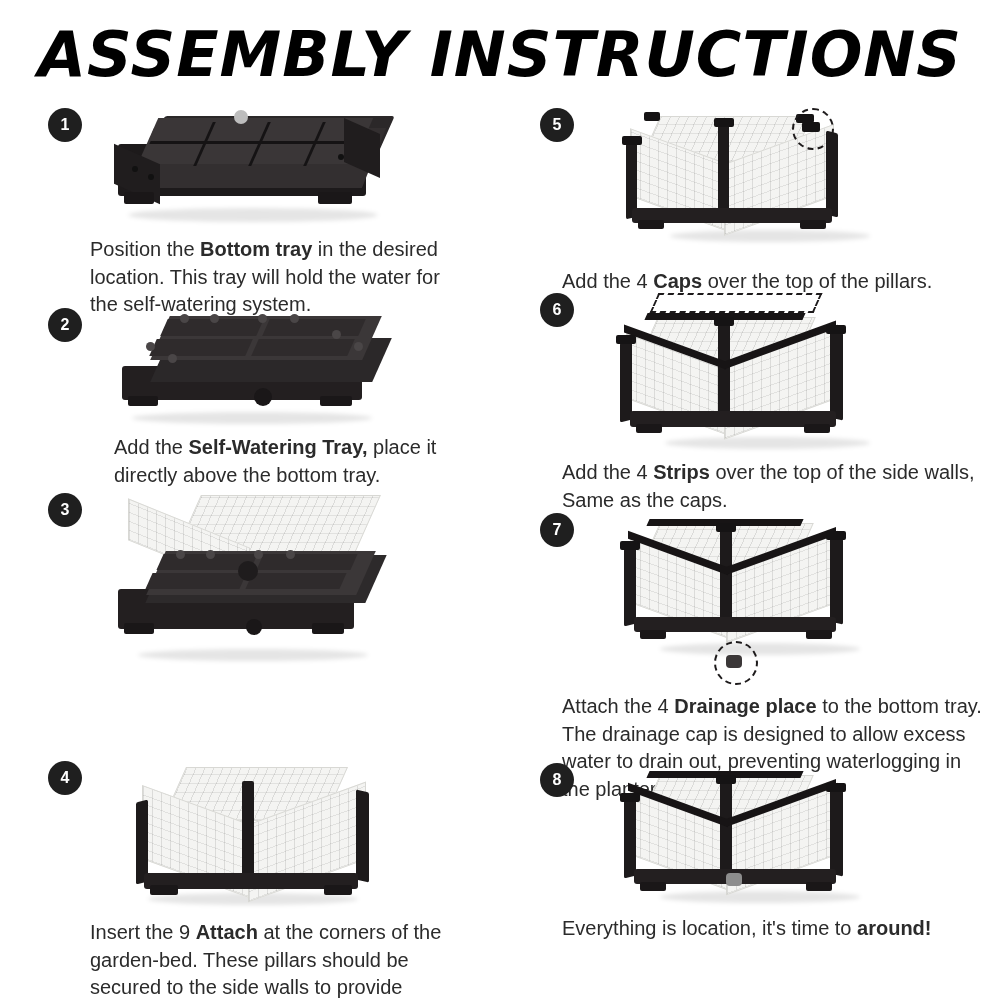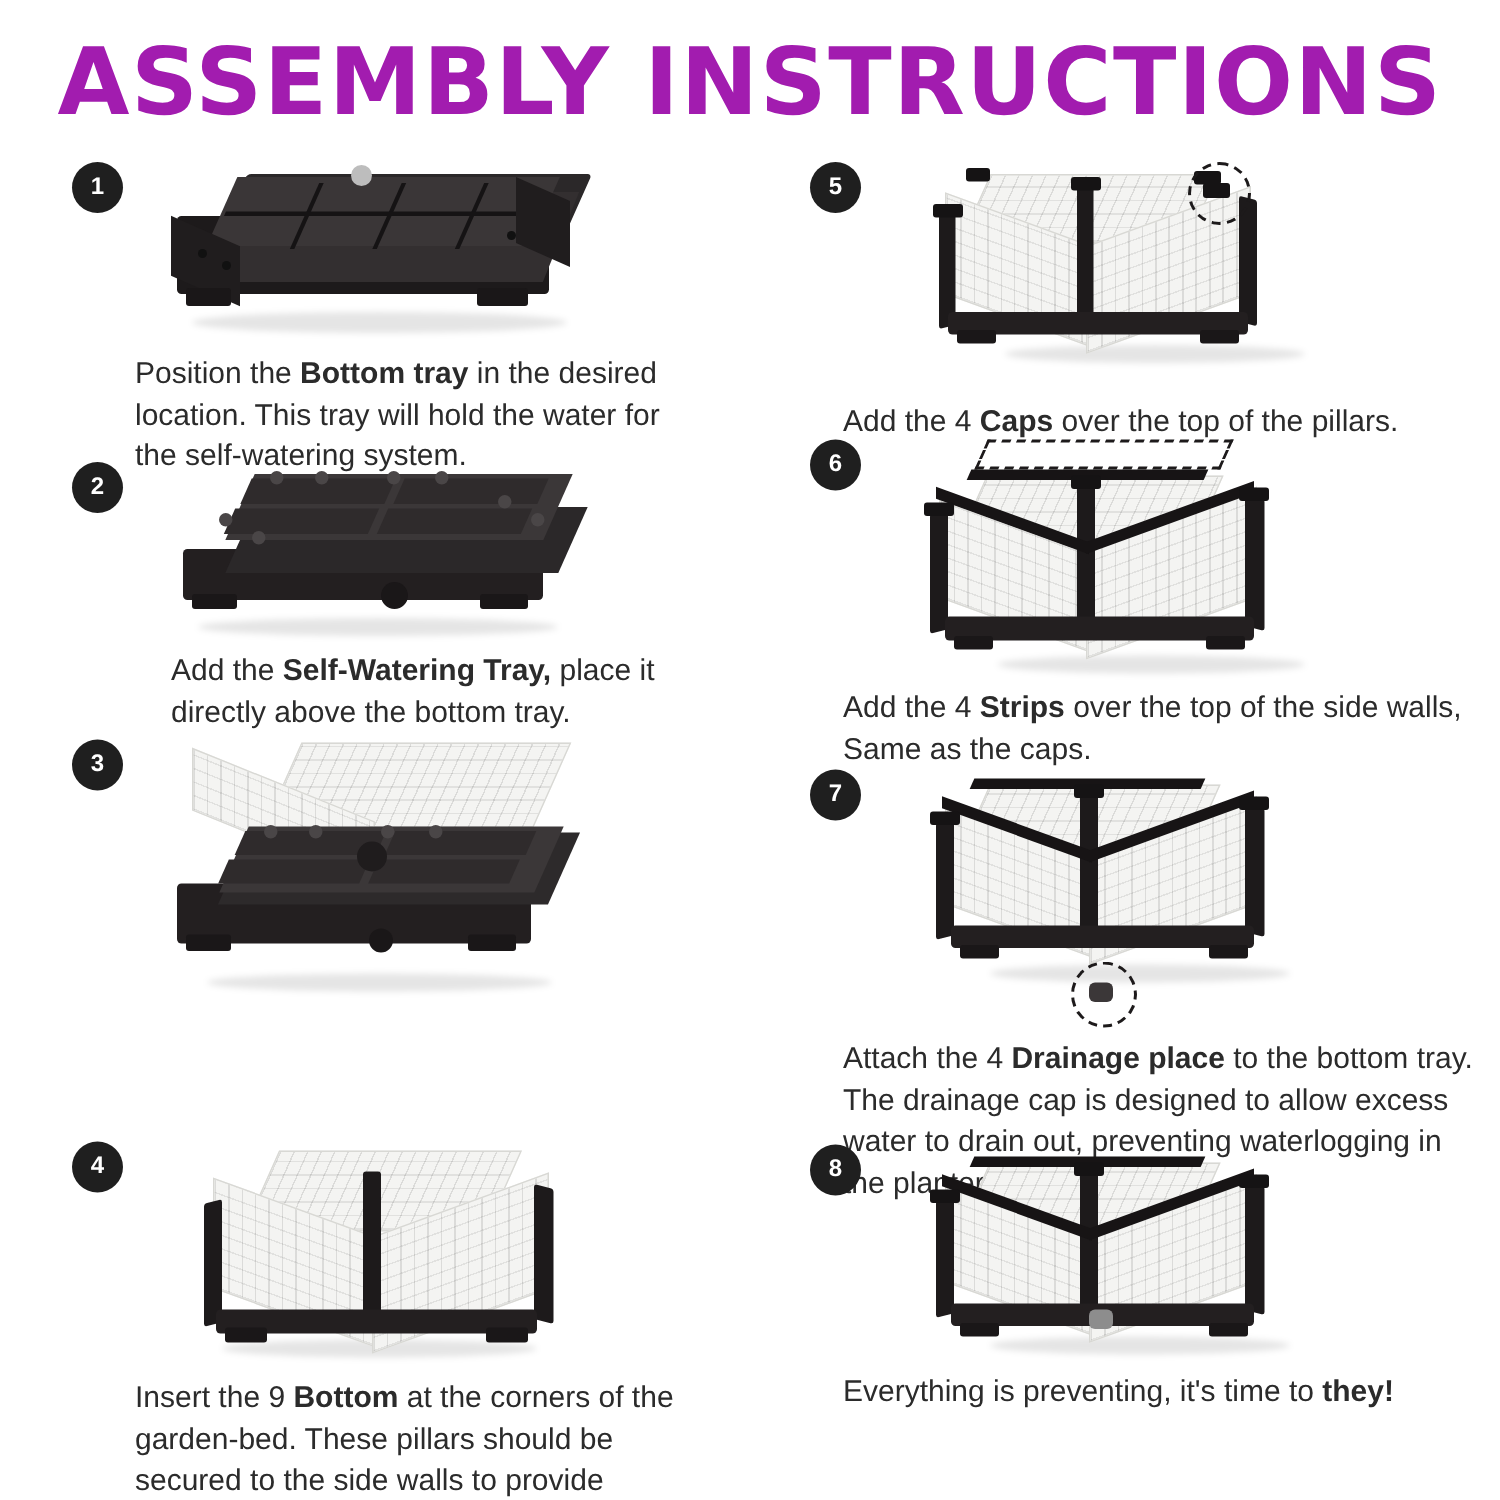--- a/index.html
+++ b/index.html
@@ -105,21 +105,21 @@
     position: absolute;
     background: #3a3536;
     border-radius: 50%;
   }
 </style>
 </head>
 <body>
 
 <div class="page">
 
-  <div class="title" style="color: #a21caf;">ASSEMBLY INSTRUCTIONS</div>
+  <div class="title" style="color: #000000; font-style: italic;">ASSEMBLY INSTRUCTIONS</div>
 
   <div class="col col-left">
 
     <div class="step" style="height:190px;">
       <div class="badge">1</div>
       <div class="art" style="width:300px;height:120px;margin-left:60px;">
         <div class="shadow-ellipse" style="left:20px;top:100px;width:250px;height:14px;"></div>
 
         <div class="blk" style="left:10px;top:36px;width:248px;height:52px;border-radius:3px;"></div>
         <div class="blk" style="left:46px;top:8px;width:230px;height:48px;transform:skewX(-24deg);border-radius:3px;background:#2b2829;"></div>
@@ -218,21 +218,21 @@
         <div class="wall-white" style="left:150px;top:42px;width:116px;height:76px;transform:skewY(-20deg);"></div>
 
         <div class="blk" style="left:38px;top:40px;width:12px;height:82px;transform:skewY(-14deg);background:#1d1a1b;border-radius:2px;"></div>
         <div class="blk" style="left:144px;top:20px;width:12px;height:96px;background:#1d1a1b;border-radius:2px;"></div>
         <div class="blk" style="left:258px;top:30px;width:13px;height:90px;transform:skewY(14deg);background:#1d1a1b;border-radius:2px;"></div>
 
         <div class="blk" style="left:46px;top:112px;width:214px;height:16px;background:#231f20;border-radius:3px;"></div>
         <div class="blk" style="left:52px;top:124px;width:28px;height:10px;background:#1a1718;border-radius:2px;"></div>
         <div class="blk" style="left:226px;top:124px;width:28px;height:10px;background:#1a1718;border-radius:2px;"></div>
       </div>
-      <div class="caption" style="margin-left:42px;margin-top:8px;width:390px;"><span>Insert the 9 </span><b>Bottom</b><span> at the corners of the garden-bed. These pillars should be secured to the side walls to provide structural integrity.</span></div>
+      <div class="caption" style="margin-left:42px;margin-top:8px;width:390px;"><span>Insert the 9 </span><b>Attach</b><span> at the corners of the garden-bed. These pillars should be secured to the side walls to provide structural integrity.</span></div>
     </div>
 
   </div>
 
   <div class="col col-right">
 
     <div class="step" style="height:175px;">
       <div class="badge">5</div>
       <div class="art" style="width:320px;height:140px;margin-left:90px;">
         <div class="shadow-ellipse" style="left:40px;top:122px;width:200px;height:12px;"></div>
@@ -327,17 +327,17 @@
         <div class="blk" style="left:96px;top:36px;width:110px;height:8px;transform:skewY(-20deg);background:#171415;"></div>
         <div class="blk" style="left:18px;top:8px;width:154px;height:7px;transform:skewX(-24deg);background:#171415;"></div>
         <div class="blk" style="left:-10px;top:30px;width:20px;height:9px;border-radius:2px;background:#151314;"></div>
         <div class="blk" style="left:86px;top:12px;width:20px;height:9px;border-radius:2px;background:#151314;"></div>
         <div class="blk" style="left:196px;top:20px;width:20px;height:9px;border-radius:2px;background:#151314;"></div>
         <div class="blk" style="left:4px;top:106px;width:202px;height:15px;background:#231f20;border-radius:3px;"></div>
         <div class="blk" style="left:10px;top:119px;width:26px;height:9px;background:#1a1718;border-radius:2px;"></div>
         <div class="blk" style="left:176px;top:119px;width:26px;height:9px;background:#1a1718;border-radius:2px;"></div>
         <div class="dot" style="left:96px;top:110px;width:16px;height:13px;background:#8d8d8d;border-radius:4px;"></div>
       </div>
-      <div class="caption" style="margin-left:22px;margin-top:12px;width:420px;"><span>Everything is preventing, it's time to </span><b>they!</b></div>
+      <div class="caption" style="margin-left:22px;margin-top:12px;width:420px;"><span>Everything is location, it's time to </span><b>around!</b></div>
     </div>
 
   </div>
 </div>
 
 </body></html>

